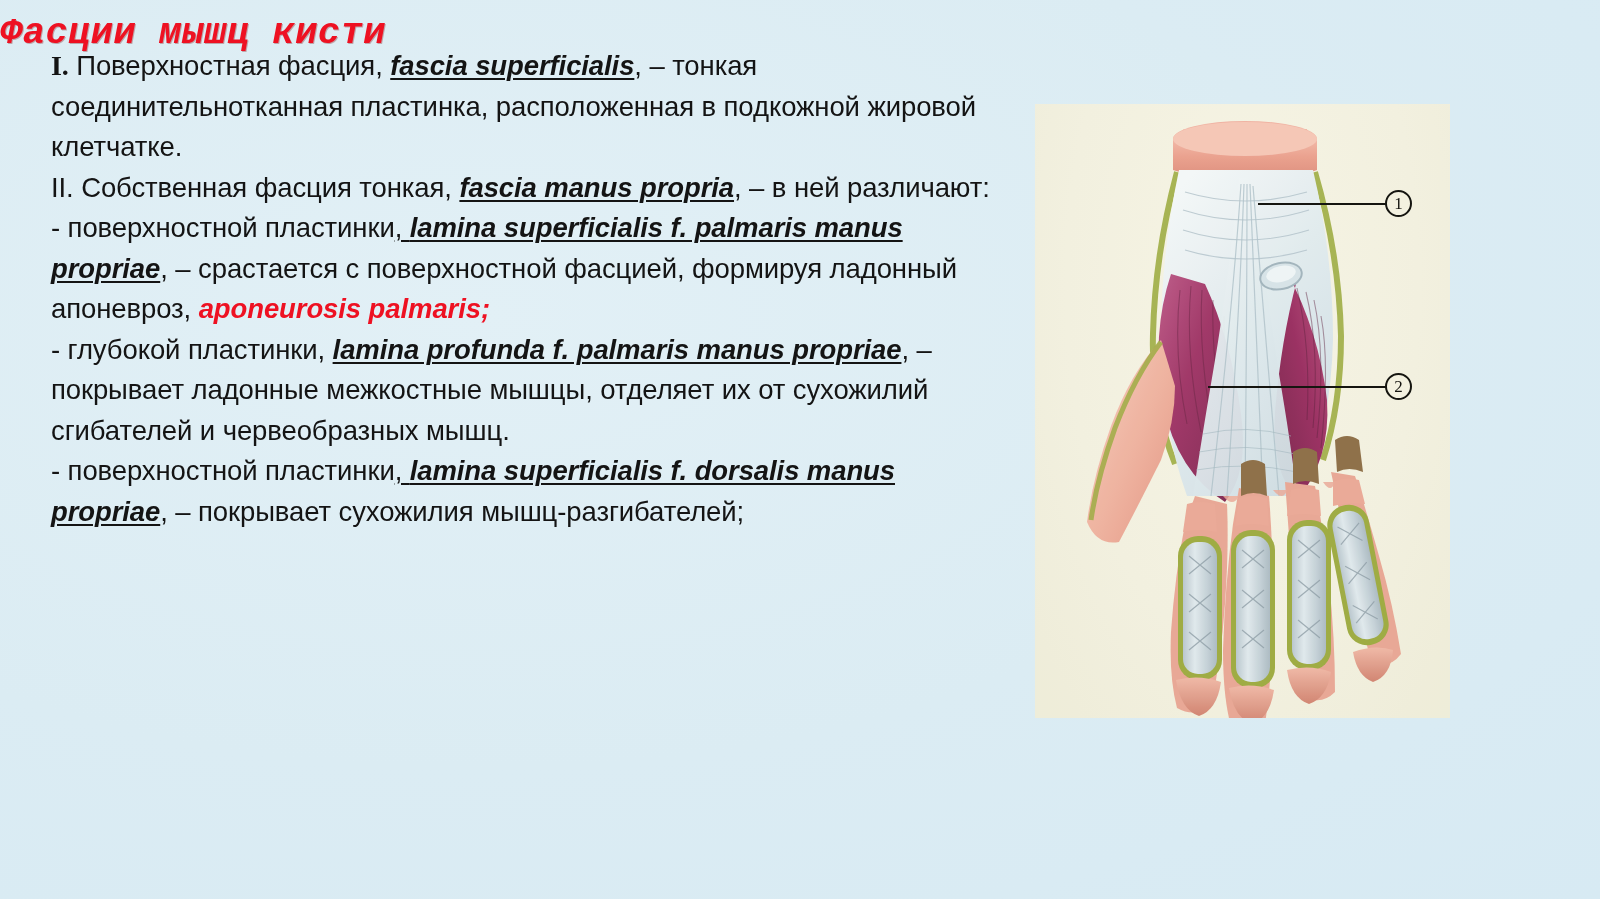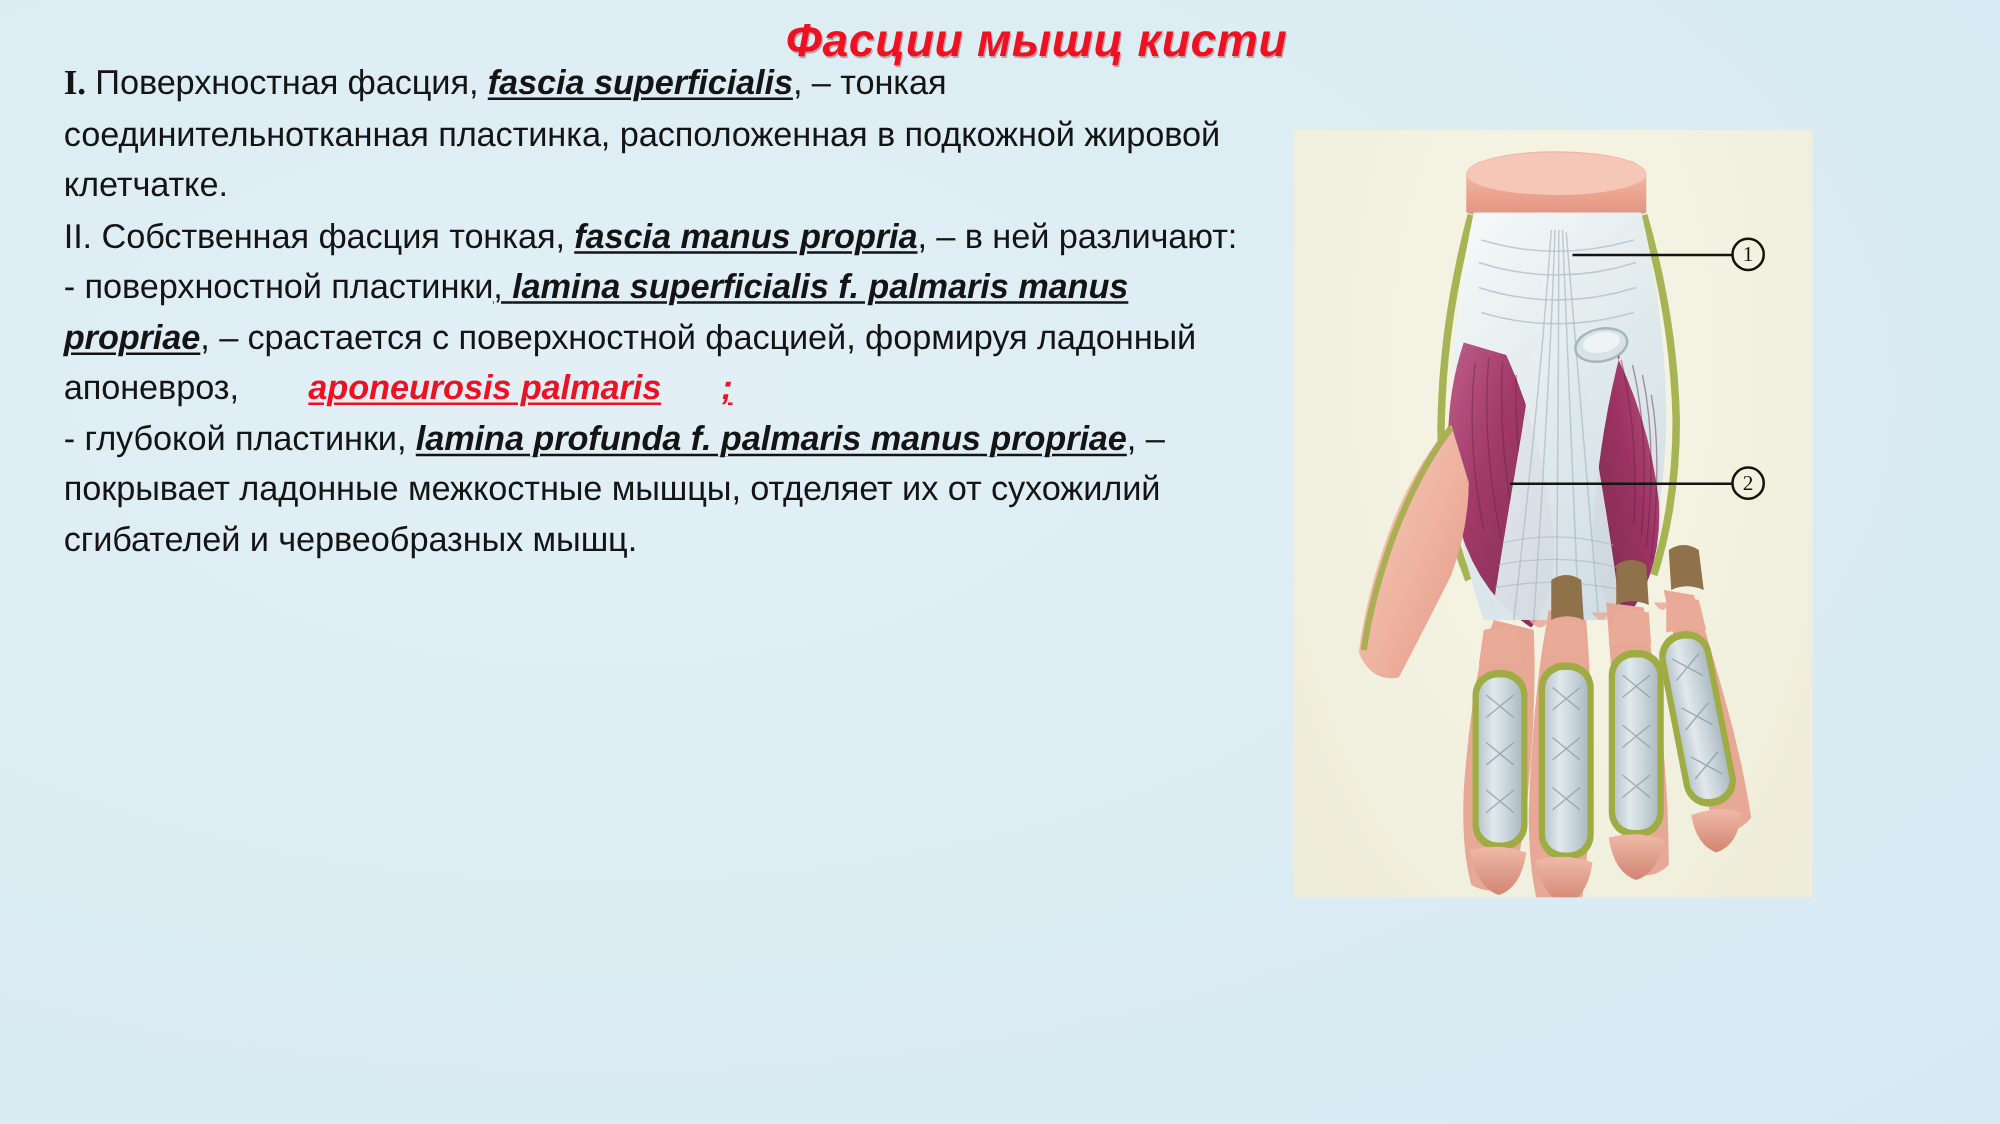--- a/index.html
+++ b/index.html
@@ -20,22 +20,22 @@
     height: 899px;
     background: radial-gradient(ellipse at 30% 35%, #e2f0f6 0%, #dbecf3 55%, #d7eaf3 100%);
   }
 
   
   .slide-title {
     position: absolute;
     top: 12px;
     left: 0;
     width: 1030px;
-    text-align: right;
-    font-family: Liberation Sans, sans-serif;
+    text-align: left;
+    font-family: Liberation Mono, monospace;
     font-weight: bold;
     font-style: italic;
     font-size: 37px;
     letter-spacing: 0.5px;
     color: #ee1122;
     text-shadow: 1px 1px 0 rgba(120,0,0,0.30);
     white-space: nowrap;
   }
 
   
@@ -67,24 +67,22 @@
     font-weight: bold;
     font-style: italic;
     text-decoration: underline;
     text-underline-offset: 3px;
     text-decoration-thickness: 2px;
   }
   .lat-red {
     font-weight: bold;
     font-style: italic;
     color: #ee1122;
-    text-decoration: underline;
     text-underline-offset: 3px;
     text-decoration-thickness: 2px;
-    margin-left: 48px;
   }
   .lat-lead {
     text-decoration: underline;
     text-underline-offset: 3px;
     text-decoration-thickness: 2px;
   }
 
   
   .figure-panel {
     position: absolute;
@@ -158,20 +156,23 @@
 
     <p>
       <span>- поверхностной пластинки</span><span class="lat-lead">, </span><span class="lat">lamina superficialis f. palmaris manus propriae</span><span>, – срастается с поверхностной фасцией, формируя ладонный апоневроз, </span><span class="lat-red">aponeurosis palmaris</span><span class="lat-red">;</span>
     </p>
 
     <p>
       <span>- глубокой пластинки, </span><span class="lat">lamina profunda f. palmaris manus propriae</span><span>, – покрывает ладонные межкостные мышцы, отделяет их от сухожилий сгибателей и червеобразных мышц.</span>
     </p>
 
 
+    <p>
+      <span>- поверхностной пластинки</span><span class="lat-lead">, </span><span class="lat">lamina superficialis f. dorsalis manus propriae</span><span>, – покрывает сухожилия мышц-разгибателей;</span>
+    </p>
 
 
   </div>
 
   <div class="figure-panel">
     <div class="fig-inner">
       <svg class="fig-svg" viewBox="0 0 415 614" preserveAspectRatio="none">
         <defs>
           <linearGradient id="gSkin" x1="0" y1="0" x2="1" y2="1">
             <stop offset="0%" stop-color="#f6cdbd"></stop>

